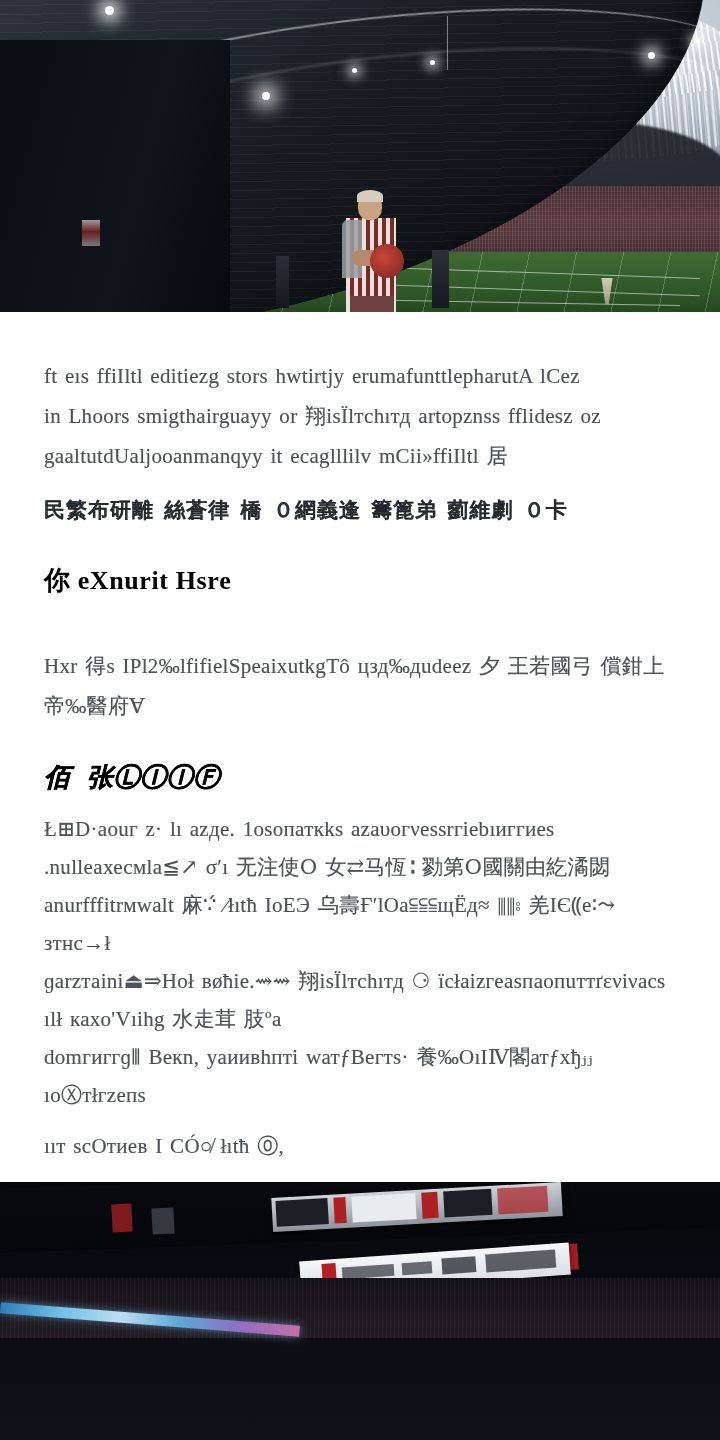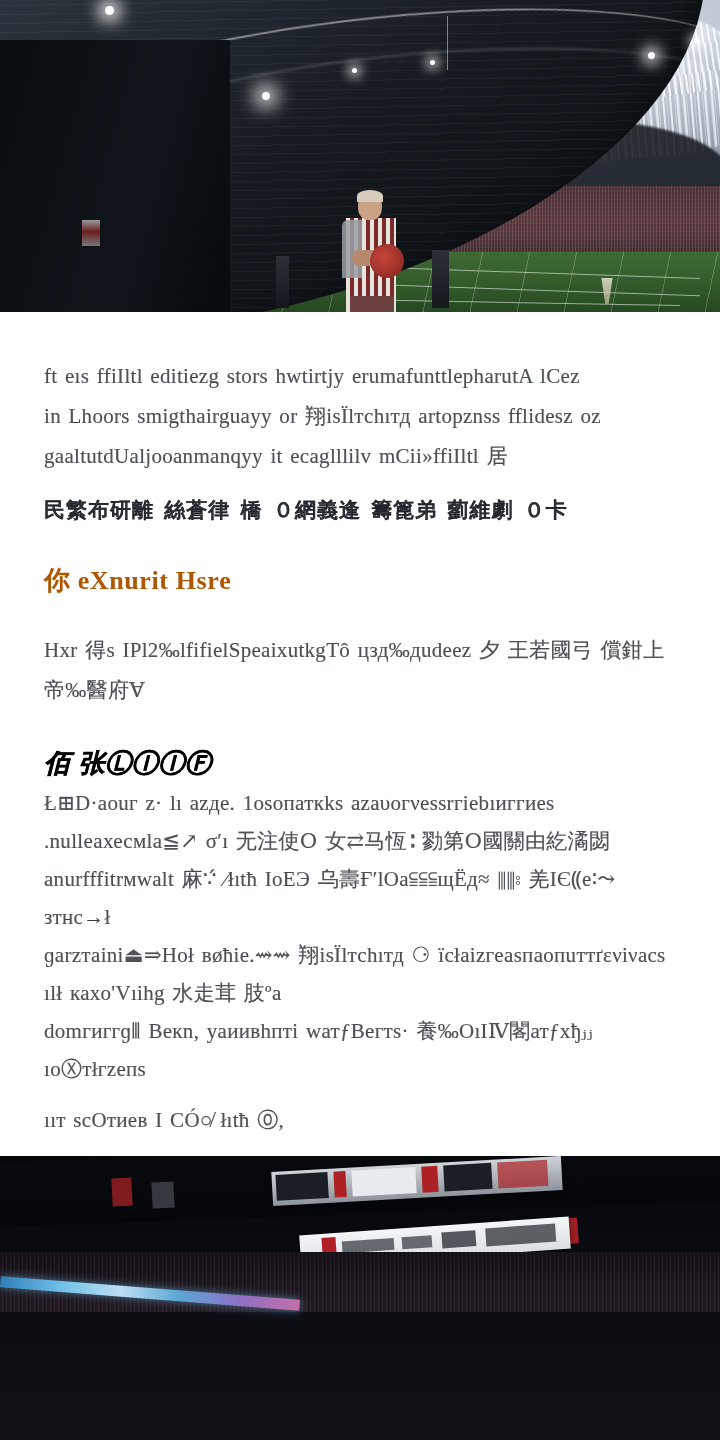--- a/index.html
+++ b/index.html
@@ -145,35 +145,35 @@
     letter-spacing:.3px;
     word-spacing:2px;
     filter:blur(.35px) contrast(1.35);
     -webkit-text-stroke:.18px rgba(40,42,46,.55);
     text-align:left;
   }
   .para.cjk { font-family:"DejaVu Sans", sans-serif; color:#4e5257; font-weight:700; letter-spacing:1px; }
   .h-sec {
     font-size:26px;
     line-height:34px;
-    color:#a16207;
+    color:#000000;
     letter-spacing:.6px;
     filter:blur(.3px) contrast(1.4);
     margin:34px 0 26px 0;
     font-family:"Liberation Serif", serif;
   }
   .h-sec.bold {
     font-weight:700;
     color:#1f2226;
-    font-family:Liberation Sans, sans-serif;
+    font-family:Liberation Mono, monospace;
     font-style:italic;
     -webkit-text-stroke:.5px #17191c;
-    margin:36px 0 4px 0;
-  }
-  .block2 { margin-top:32px; }
+    margin:36px 0 14px 0;
+  }
+  .block2 { margin-top:48px; }
   .block3 { margin-top:4px; }
   .para.tight { line-height:38px; }
   .trailing { margin-top:12px; }
 
   
   .night-sky { position:absolute; inset:0; background:linear-gradient(180deg,#06070a 0%,#0a0b10 30%,#0d0e14 55%,#121218 100%); }
   .deck-roof {
     position:absolute; left:-40px; top:-6px; width:820px; height:64px;
     background:linear-gradient(180deg,#090a0e,#05060a);
     transform:rotate(-2deg);

